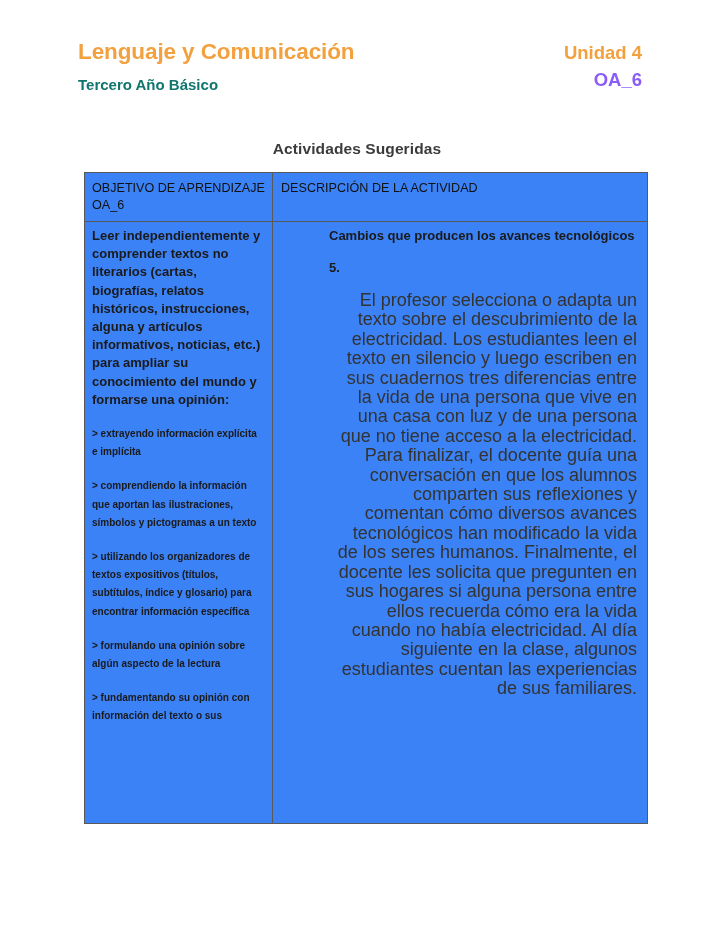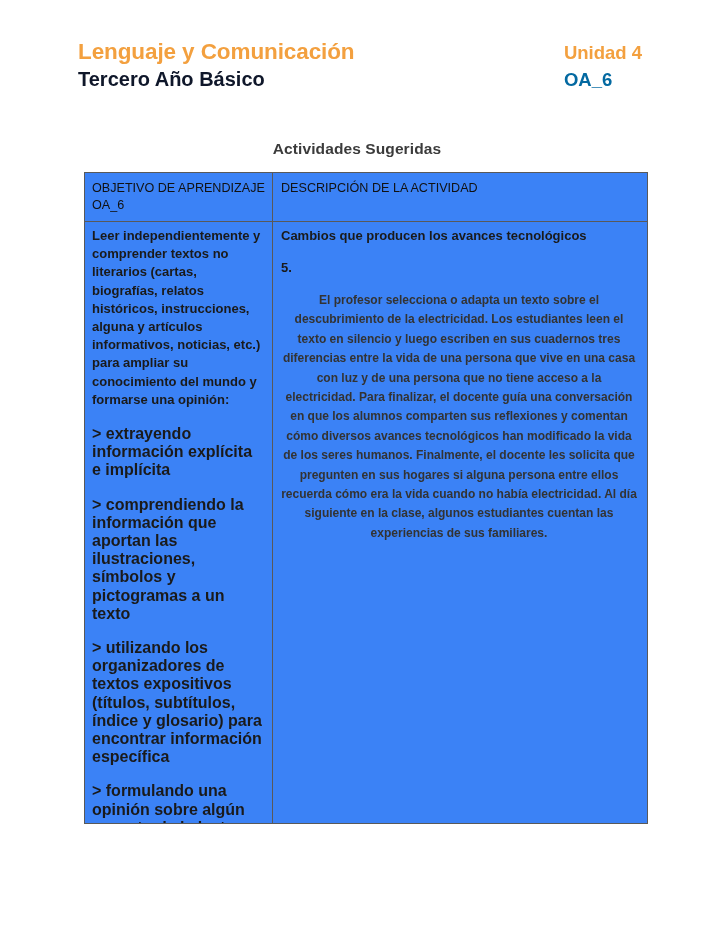--- a/index.html
+++ b/index.html
@@ -34,47 +34,48 @@
     justify-content: space-between;
     align-items: flex-start;
   }
   .header-left {
     display: flex;
     flex-direction: column;
   }
   .header-right {
     display: flex;
     flex-direction: column;
+    align-items: flex-end;
     padding-top: 3px;
   }
   .subject-title {
     color: #F3A03F;
     font-size: 22.5px;
     font-weight: bold;
     line-height: 27px;
     letter-spacing: -0.1px;
     white-space: nowrap;
   }
   .grade-title {
-    color: #0f172a;
-    font-size: 20px;
+    color: #0f766e;
+    font-size: 15px;
     font-weight: bold;
     line-height: 24px;
-    margin-top: 2px;
+    margin-top: 8px;
     white-space: nowrap;
   }
   .unit-label {
     color: #F3A03F;
     font-size: 18.5px;
     font-weight: bold;
     line-height: 24px;
     white-space: nowrap;
   }
   .oa-label {
-    color: #0369a1;
+    color: #8b5cf6;
     font-size: 18.5px;
     font-weight: bold;
     line-height: 24px;
     margin-top: 3px;
     white-space: nowrap;
   }
 
   
   .section-title {
     position: absolute;
@@ -121,20 +122,21 @@
     box-sizing: border-box;
     border-right: 1px solid #595959;
     padding: 5px 7px 0 7px;
     overflow: hidden;
   }
   .col-right {
     flex: 1 1 auto;
     box-sizing: border-box;
     padding: 5px 10px 0 8px;
     overflow: hidden;
+    margin-left: 48px;
   }
   .head-left {
     width: 188px;
     flex: 0 0 188px;
     box-sizing: border-box;
     border-right: 1px solid #595959;
     padding: 7px 7px 0 7px;
     color: #111111;
     font-size: 12.6px;
     line-height: 17px;
@@ -151,21 +153,21 @@
 
   
   .obj-intro {
     font-size: 13px;
     font-weight: bold;
     line-height: 18.2px;
     color: #1a1a1a;
     margin: 0 0 16px 0;
   }
   .obj-bullet {
-    font-size: 16px;
+    font-size: 10px;
     font-weight: bold;
     line-height: 18.2px;
     color: #1a1a1a;
     margin: 0 0 16px 0;
   }
 
   
   .act-heading {
     font-size: 13px;
     font-weight: bold;
@@ -174,26 +176,26 @@
     margin: 0 0 14px 0;
   }
   .act-number {
     font-size: 13px;
     font-weight: bold;
     line-height: 18px;
     color: #1a1a1a;
     margin: 0 0 14px 0;
   }
   .act-paragraph {
-    font-size: 12px;
-    font-weight: bold;
+    font-size: 18px;
+    font-weight: normal;
     line-height: 19.4px;
     color: #333333;
     margin: 0;
-    text-align: center;
+    text-align: right;
   }
 </style>
 </head>
 <body>
 
 <div class="page">
 
   <div class="doc-header">
     <div class="header-left">
       <div class="subject-title">Lenguaje y Comunicación</div>

